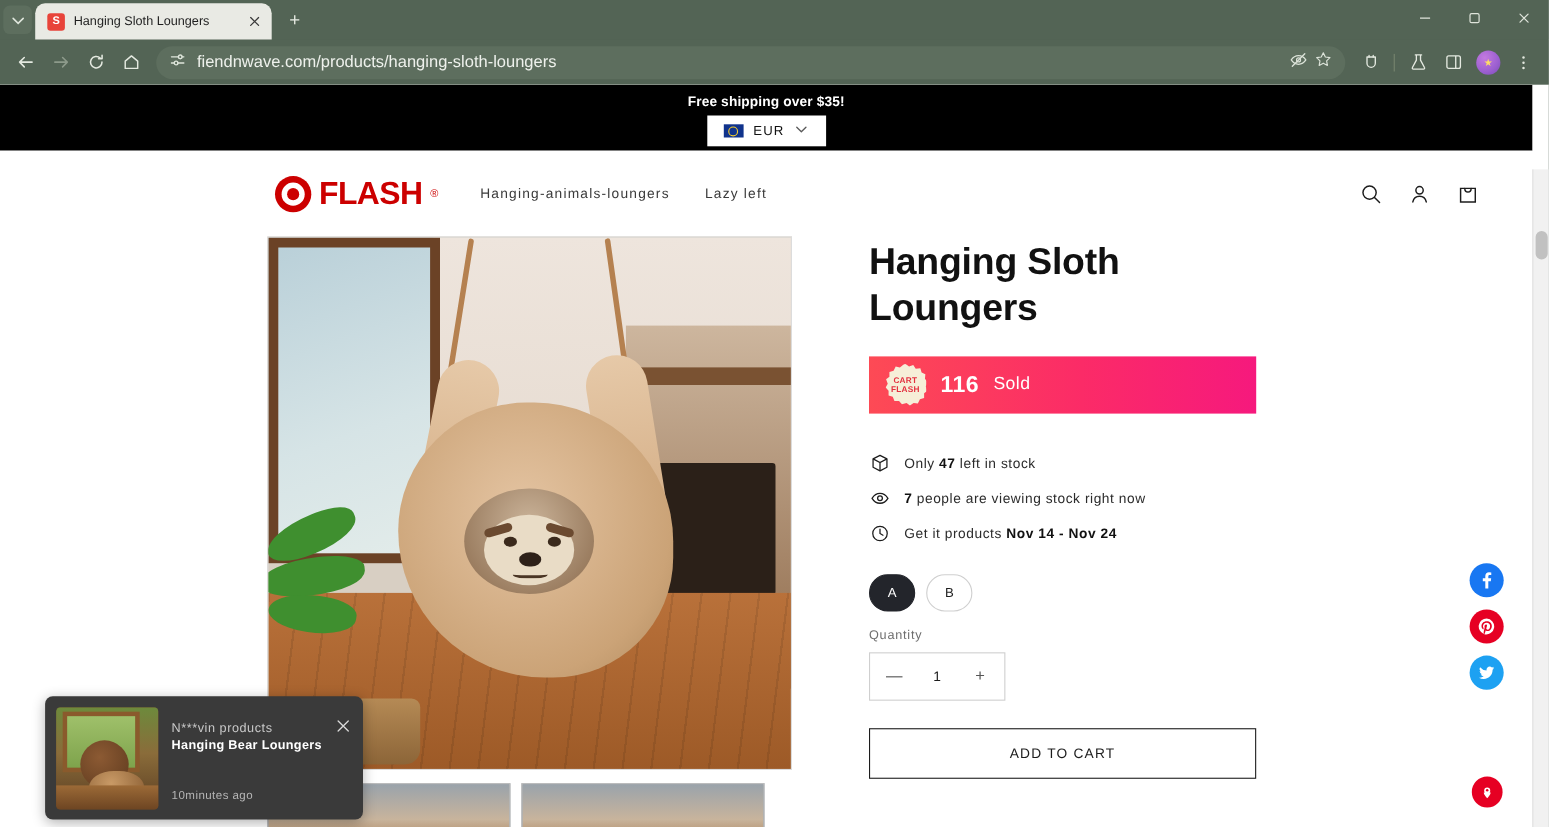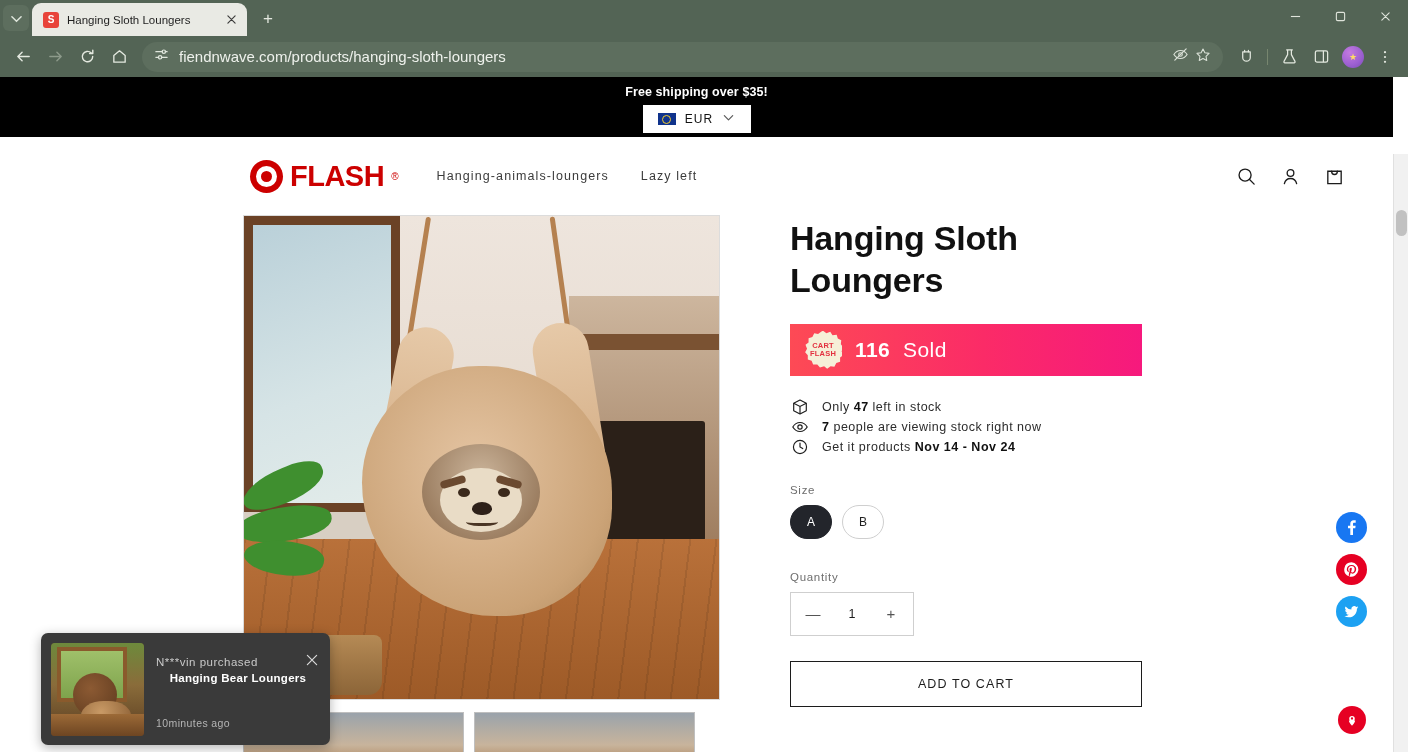--- a/index.html
+++ b/index.html
@@ -163,39 +163,39 @@
   }
   .flash-badge .star {
     position: absolute; inset: 0; background: #f6efd8;
     clip-path: polygon(50% 0%,59% 7%,69% 3%,75% 12%,86% 11%,89% 21%,98% 25%,97% 36%,104% 45%,99% 54%,103% 65%,95% 71%,95% 82%,85% 85%,80% 95%,70% 94%,61% 100%,53% 94%,42% 97%,35% 89%,24% 89%,20% 79%,10% 76%,10% 65%,3% 57%,8% 48%,4% 37%,12% 31%,12% 20%,22% 17%,27% 7%,37% 9%,46% 2%);
   }
   .flash-badge-text {
     position: relative; z-index: 2; color: #e3303f; font-size: 7.5px;
     font-weight: bold; line-height: 1.05; text-align: center; letter-spacing: .2px;
   }
   .flash-count { color: #fff; font-size: 21px; font-weight: bold; letter-spacing: .4px; }
-  .flash-label { color: #fff; font-size: 21px; font-weight: normal; letter-spacing: .4px; }
-
-  .info-list { margin-top: 22px; display: flex; flex-direction: column; gap: 1px; }
+  .flash-label { color: #fff; font-size: 16px; font-weight: normal; letter-spacing: .4px; }
+
+  .info-list { margin-top: 36px; display: flex; flex-direction: column; gap: 13px; }
   .info-row { display: flex; align-items: center; gap: 13px; }
   .info-icon { width: 19px; height: 19px; color: #1d1d1d; flex: none; display:flex; align-items:center; justify-content:center;}
   .info-text { font-size: 12.5px; color: #2c2c2c; letter-spacing: .5px; }
   .info-text b { font-weight: bold; color: #111; }
 
   .field-label { font-size: 11.5px; color: #6e6e6e; letter-spacing: .7px; }
   .size-block { margin-top: 27px; }
   .size-opts { display: flex; gap: 10px; margin-top: 9px; }
   .size-opt {
     width: 42px; height: 34px; border-radius: 22px; display: flex;
     align-items: center; justify-content: center; font-size: 12px;
     border: 1px solid #cfcfcf; color: #1f1f1f; background: #fff;
   }
   .size-opt.selected { background: #23252b; color: #fff; border-color: #23252b; }
 
-  .qty-block { margin-top: 32px; }
+  .qty-block { margin-top: 16px; }
   .qty-box {
     margin-top: 9px; width: 124px; height: 44px; border: 1px solid #cfcfcf;
     display: flex; align-items: center; justify-content: space-between; padding: 0 14px;
   }
   .qty-btn { font-size: 15px; color: #555; width: 16px; text-align: center; }
   .qty-val { font-size: 12.5px; color: #1c1c1c; }
 
   .btn-add {
     margin-top: 25px; width: 352px; height: 46px; border: 1px solid #1c1c1c;
     background: #fff; color: #1c1c1c; font-size: 12.5px; letter-spacing: 1.1px;
@@ -207,21 +207,21 @@
     position: absolute; left: 41px; top: 556px; width: 289px; height: 112px;
     background: #3a3a3a; border-radius: 7px; display: flex; padding: 10px;
     gap: 12px; box-shadow: 0 3px 12px rgba(0,0,0,.3);
   }
   .popup-thumb {
     width: 93px; height: 93px; border-radius: 4px; overflow: hidden; flex: none;
     position: relative; background: #6b4a2c;
   }
   .popup-body { flex: 1; position: relative; padding-top: 13px; }
   .popup-who { font-size: 11.5px; color: #c9c9c9; letter-spacing: .5px; }
-  .popup-prod { font-size: 11.5px; color: #ffffff; font-weight: bold; letter-spacing: .3px; margin-top: 4px; text-align: center; }
+  .popup-prod { font-size: 11.5px; color: #ffffff; font-weight: bold; letter-spacing: .3px; margin-top: 4px; }
   .popup-time { position: absolute; bottom: 6px; left: 0; font-size: 10.5px; color: #b5b5b5; letter-spacing: .4px; }
   .popup-close { position: absolute; right: 2px; top: 11px; color: #d6d6d6; font-size: 13px; }
 
   
   .social-rail {
     position: absolute; right: 26px; top: 435px; display: flex; flex-direction: column; gap: 11px;
   }
   .social-btn {
     width: 31px; height: 31px; border-radius: 50%; display: flex;
     align-items: center; justify-content: center; color: #fff;
@@ -556,21 +556,20 @@
                 <svg width="18" height="18" viewBox="0 0 20 20">
                     <circle cx="10" cy="10" r="7.3" stroke="currentColor" stroke-width="1.3" fill="none"></circle>
                     <path d="M10 5.6V10l3 1.8" stroke="currentColor" stroke-width="1.3" fill="none" stroke-linecap="round"></path>
                   </svg>
               </span>
               <span class="info-text"><span>Get it products </span><b>Nov 14 - Nov 24</b><span></span></span>
             </div>
           </div>
 
           <div class="size-block">
-            <div class="field-label">Size</div>
             <div class="size-opts">
               <div class="size-opt selected">A</div>
               <div class="size-opt">B</div>
             </div>
           </div>
 
           <div class="qty-block">
             <div class="field-label">Quantity</div>
             <div class="qty-box">
               <span class="qty-btn">—</span>
@@ -586,21 +585,21 @@
 
       <div class="sales-popup">
         <div class="popup-thumb">
           <div class="pthumb-scene"></div>
           <div class="pthumb-win"></div>
           <div class="pthumb-bear"></div>
           <div class="pthumb-bear2"></div>
           <div class="pthumb-floor"></div>
         </div>
         <div class="popup-body">
-          <div class="popup-who">N***vin purchased</div>
+          <div class="popup-who">N***vin products</div>
           <div class="popup-prod">Hanging Bear Loungers</div>
           <div class="popup-time">10minutes ago</div>
           <div class="popup-close">
             <svg width="12" height="12" viewBox="0 0 13 13">
                 <path d="M1.5 1.5l10 10M11.5 1.5l-10 10" stroke="#d9d9d9" stroke-width="1.3" stroke-linecap="round"></path>
               </svg>
           </div>
         </div>
       </div>
 

